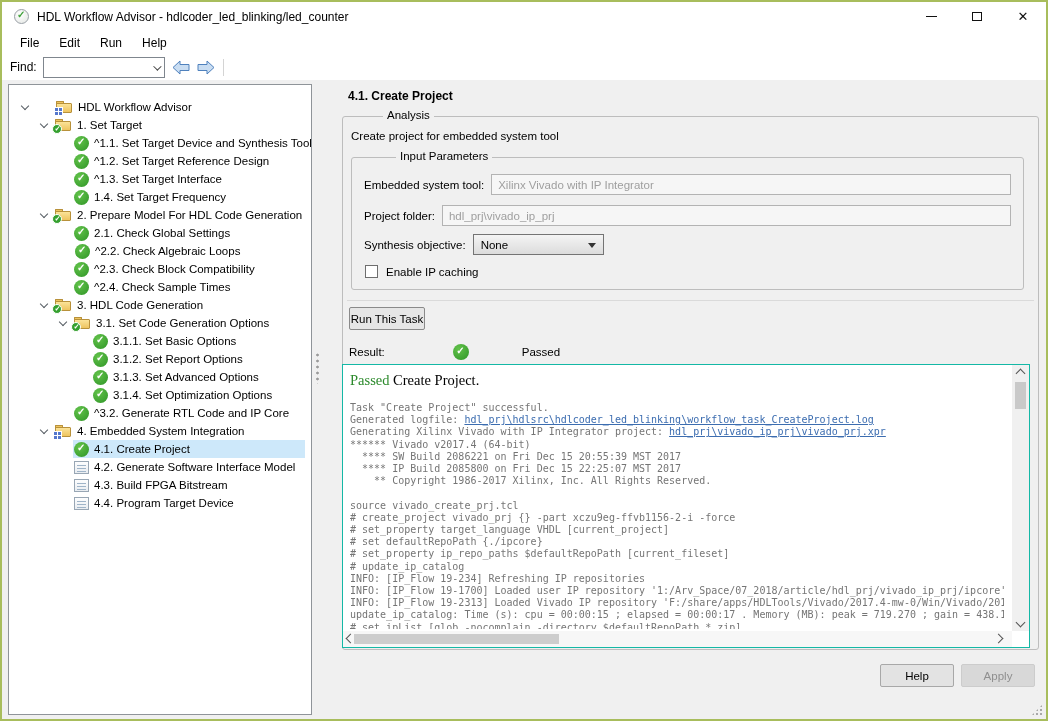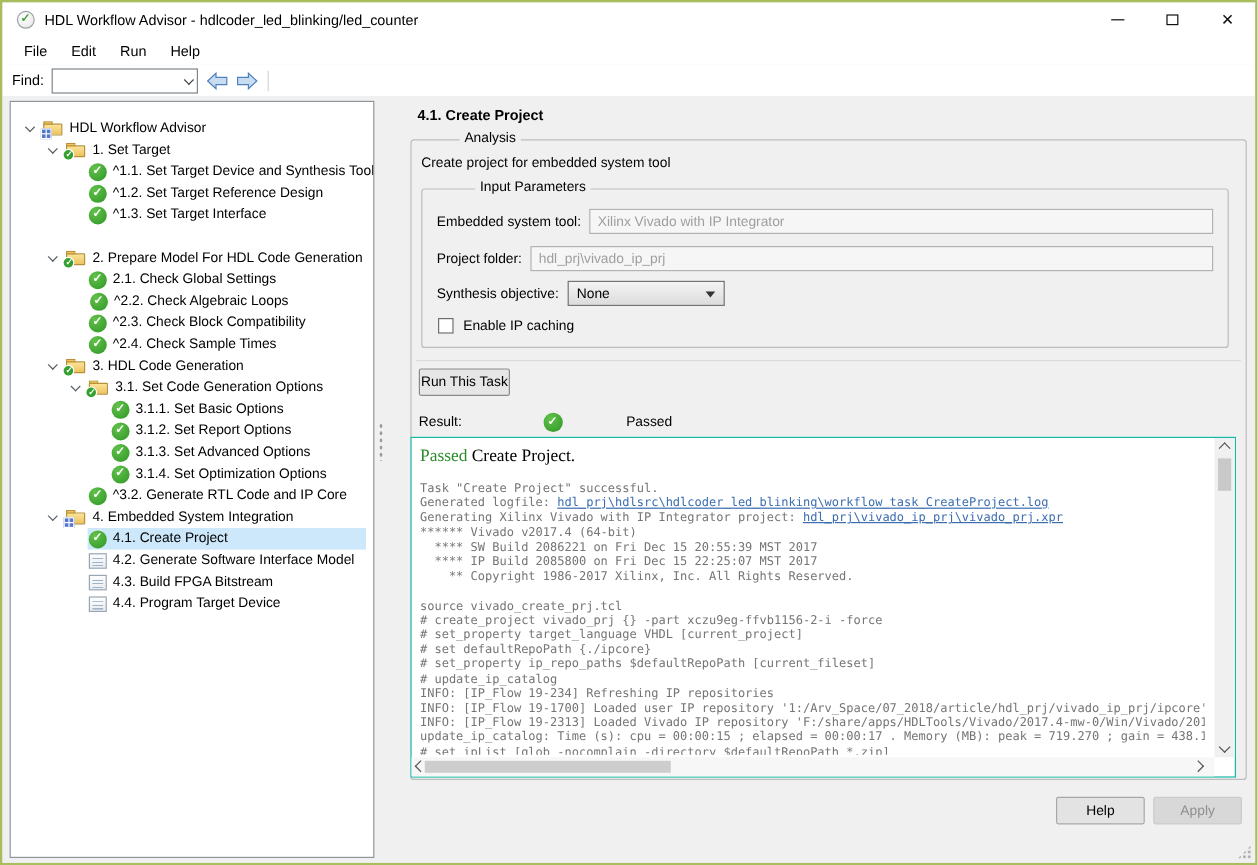--- a/index.html
+++ b/index.html
@@ -177,21 +177,21 @@
       <svg width="19" height="15" viewBox="0 0 19 15">
         <path d="M11 1 L11 4.5 L2 4.5 L2 10.5 L11 10.5 L11 14 L18 7.5 Z" fill="#c9ddf2" stroke="#4f81bd"></path>
       </svg>
     </span>
     <span class="find-sep"></span>
   </div>
 
   <div class="main">
 
     <div class="tree-panel">
-        <div class="trow" style="padding-left: 8px;">
+        <div class="trow" style="padding-left: 8px; gap: 20px;">
           <span class="chev"></span>
           <span class="rowsel">
             <span class="ticon folder-grid">
               <span class="ftab"></span>
               <span class="fbody"></span>
               <span class="fov-grid"></span>
             </span>
             <span class="tlabel">HDL Workflow Advisor</span>
           </span>
         </div>
@@ -222,20 +222,24 @@
         </div>
         <div class="trow" style="padding-left: 46px;">
           <span class="chev nochev"></span>
           <span class="rowsel">
             <span class="ticon check"></span>
             <span class="tlabel">^1.3. Set Target Interface</span>
           </span>
         </div>
         <div class="trow" style="padding-left: 46px;">
           <span class="chev nochev"></span>
+          <span class="rowsel">
+            <span class="ticon check"></span>
+            <span class="tlabel">1.4. Set Target Frequency</span>
+          </span>
         </div>
         <div class="trow" style="padding-left: 27px;">
           <span class="chev"></span>
           <span class="rowsel">
             <span class="ticon folder-check">
               <span class="ftab"></span>
               <span class="fbody"></span>
               <span class="fov-check"></span>
             </span>
             <span class="tlabel">2. Prepare Model For HDL Code Generation</span>

